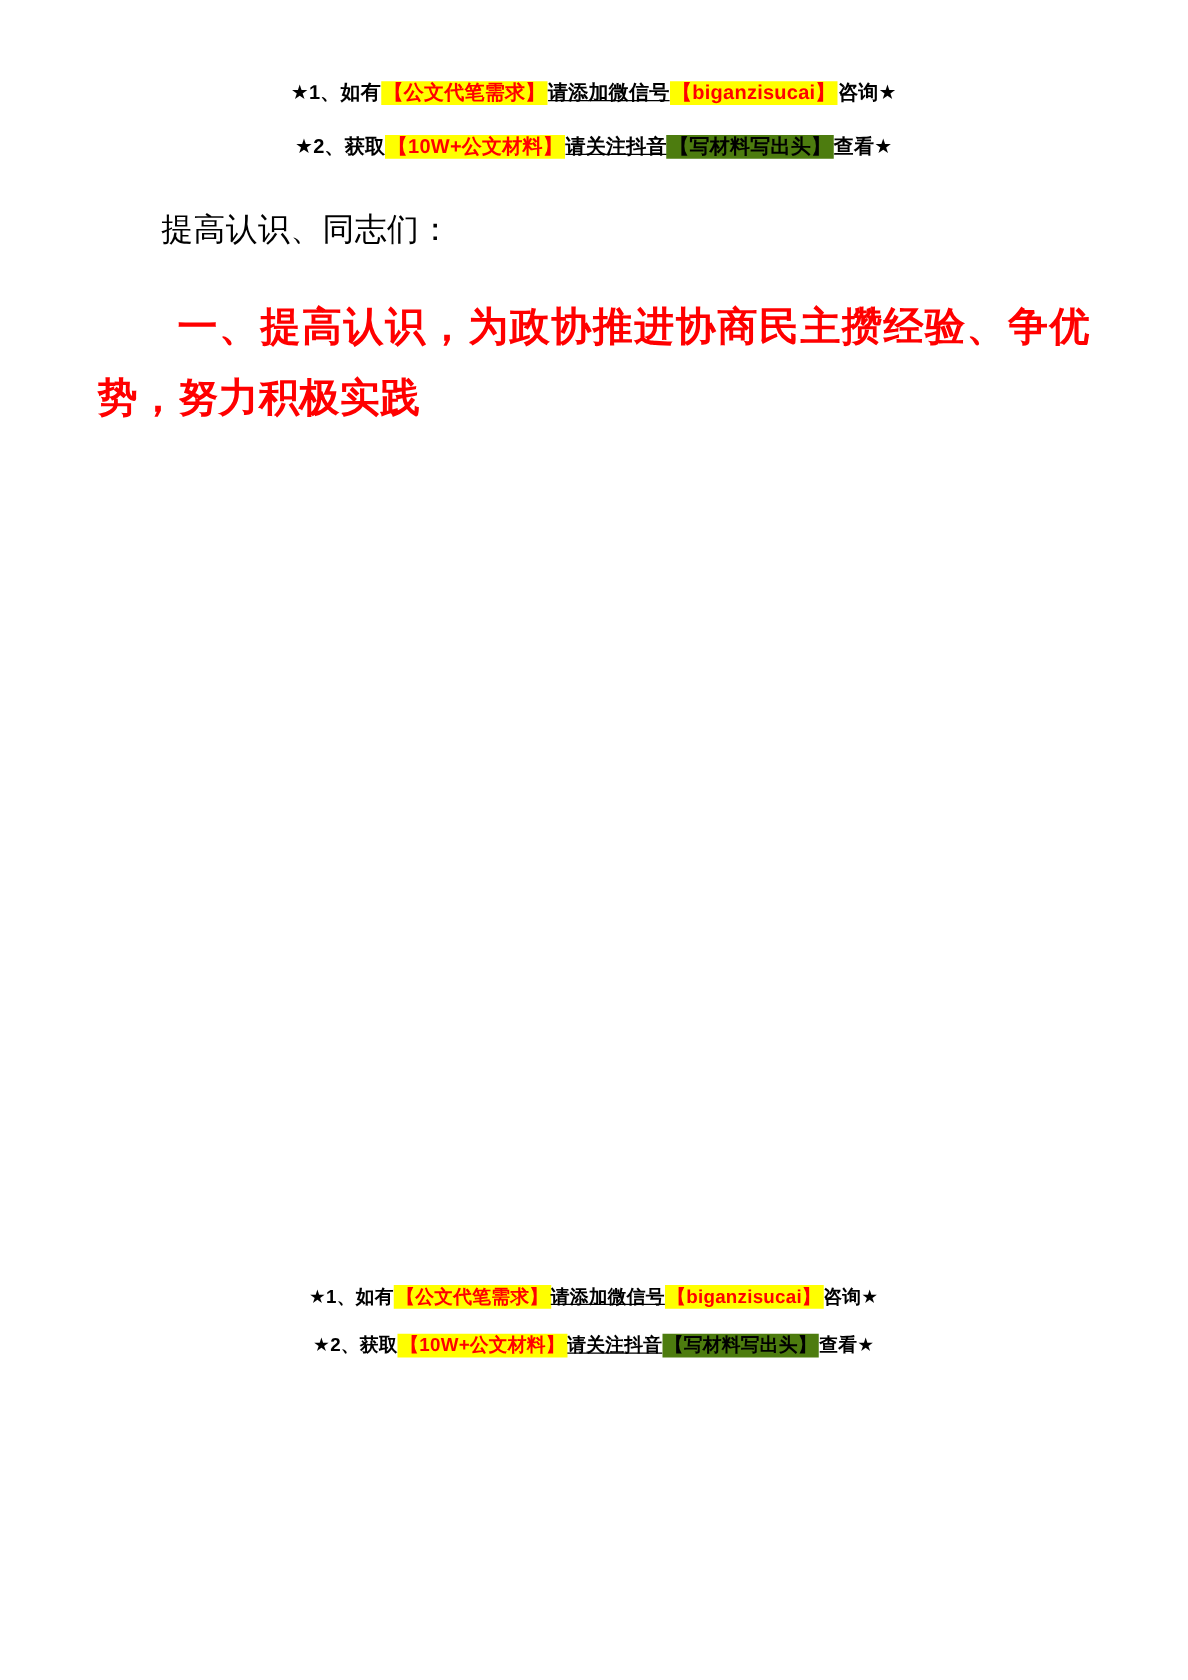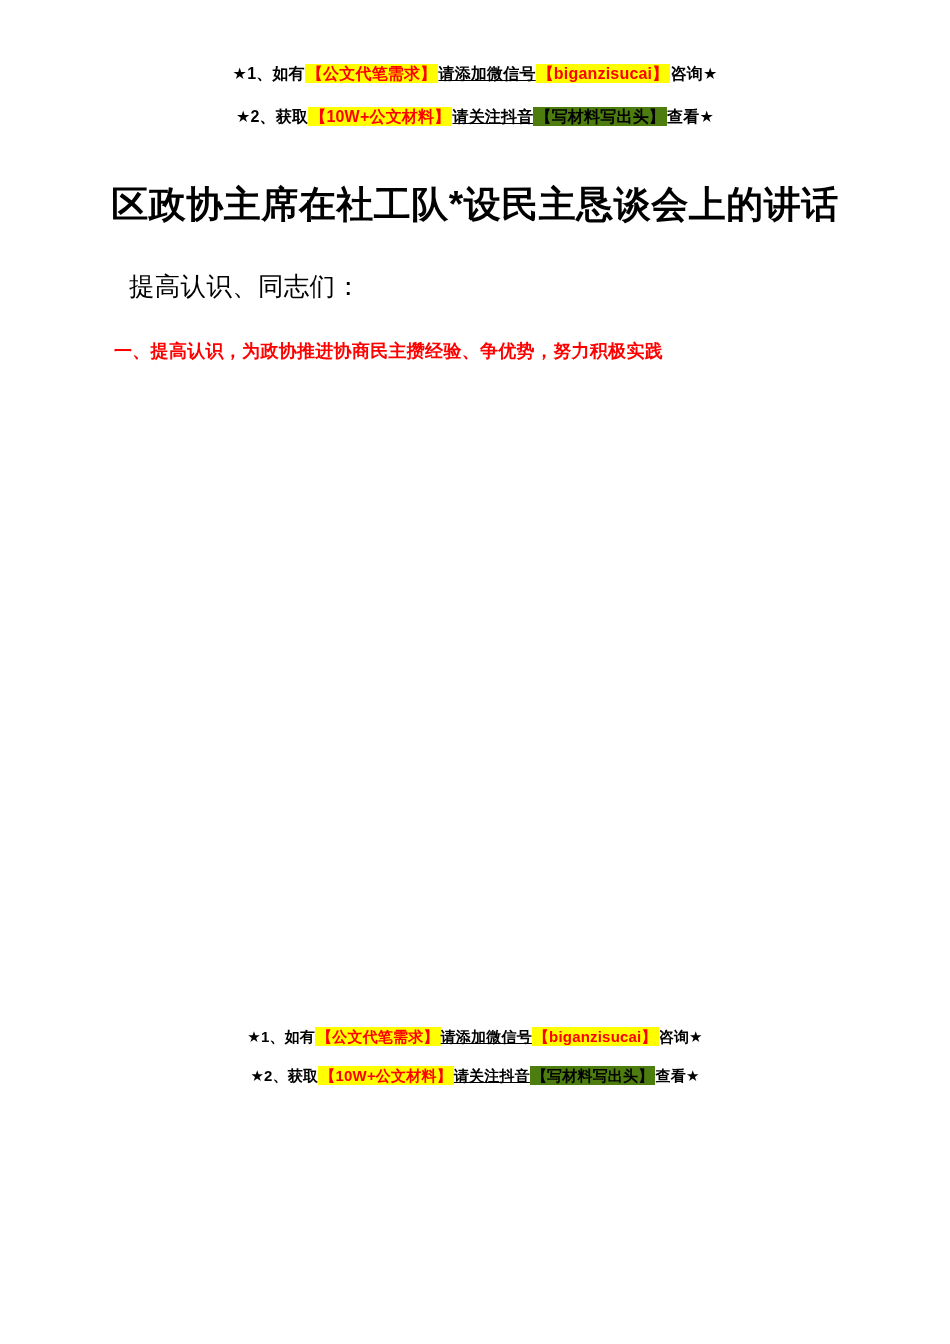--- a/index.html
+++ b/index.html
@@ -62,21 +62,21 @@
     line-height: 1.78;
     margin: 0 0 14px 0;
     text-align: justify;
     text-justify: inter-ideograph;
     letter-spacing: 0.3px;
   }
   p.indent { text-indent: 2em; }
   p.heading-red {
     color: #ff0000;
     font-weight: bold;
-    font-size: 18px;
+    font-size: 32px;
     line-height: 1.78;
     margin: 26px 0 16px 0;
     text-indent: 2em;
     text-align: justify;
     letter-spacing: 0.3px;
   }
 
   
   .footer {
     position: absolute;
@@ -94,21 +94,20 @@
 <div class="page">
 
   <div class="promo promo-top-1">
     <span>★</span><span>1、如有</span><span class="hl-yellow">【公文代笔需求】</span><span class="underline">请添加微信号</span><span class="hl-yellow">【biganzisucai】</span><span>咨询</span><span>★</span>
   </div>
 
   <div class="promo promo-top-2">
     <span>★</span><span>2、获取</span><span class="hl-yellow">【10W+公文材料】</span><span class="underline">请关注抖音</span><span class="hl-yellow-black">【写材料写出头】</span><span>查看</span><span>★</span>
   </div>
 
-  <h1 class="doc-title">区政协主席在社工队*设民主恳谈会上的讲话</h1>
 
   <div class="body-block">
     <p class="para indent">提高认识、同志们：</p>
     <p class="heading-red">一、提高认识，为政协推进协商民主攒经验、争优势，努力积极实践</p>
   </div>
 
   <div class="footer">
     <div class="promo promo-bot-1">
       <span>★</span><span>1、如有</span><span class="hl-yellow">【公文代笔需求】</span><span class="underline">请添加微信号</span><span class="hl-yellow">【biganzisucai】</span><span>咨询</span><span>★</span>
     </div>

